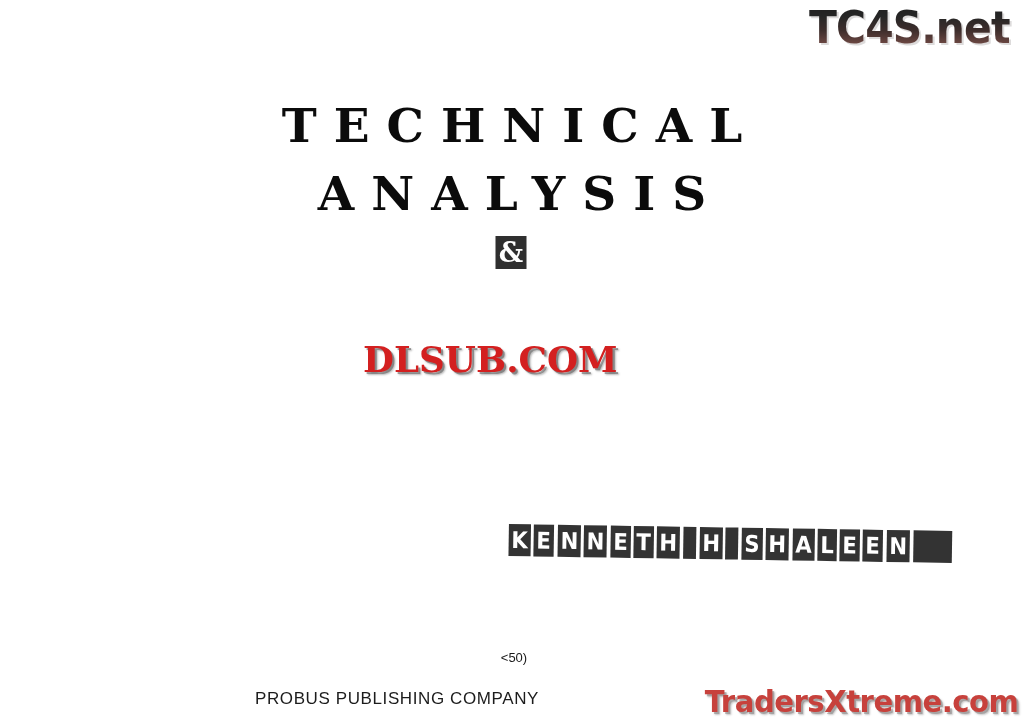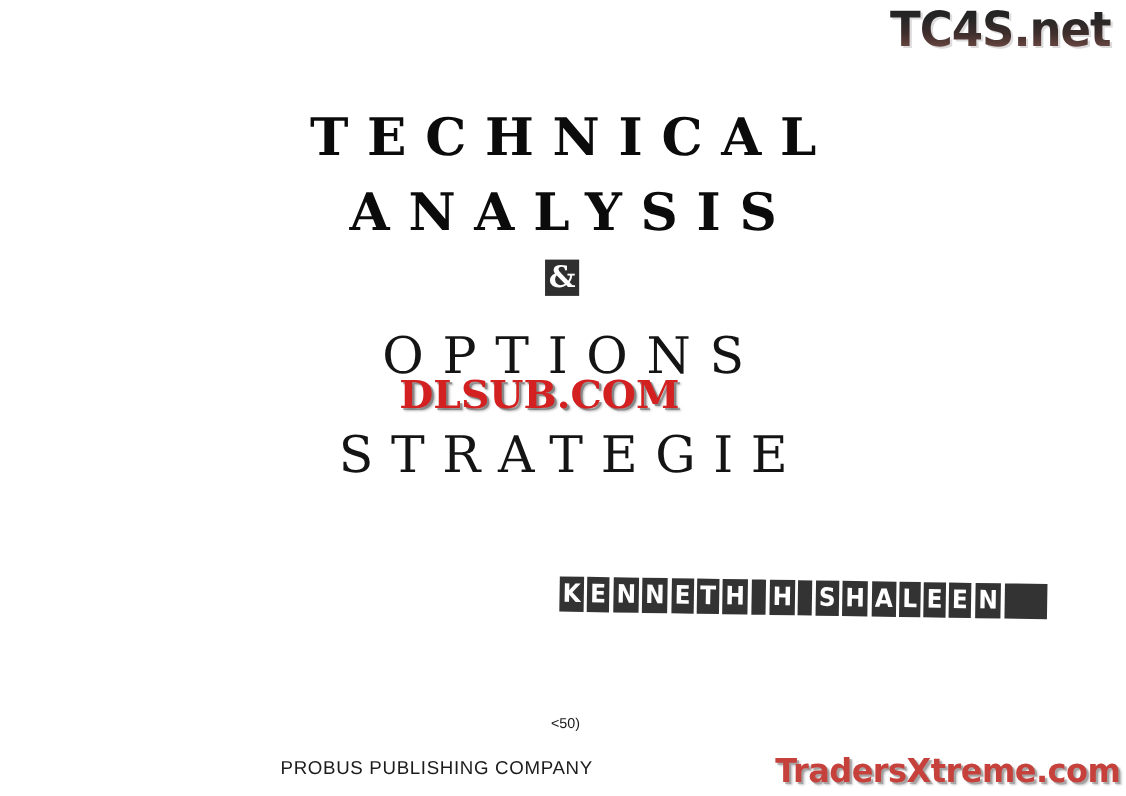--- a/index.html
+++ b/index.html
@@ -221,25 +221,23 @@
 
   <div id="tc4s-shadowlayer">TC4S.net</div>
   <div id="tc4s-watermark">TC4S.net</div>
 
   <div class="title-line" id="title-technical">TECHNICAL</div>
 
   <div class="title-line" id="title-analysis">ANALYSIS</div>
 
   <div id="title-ampersand">&amp;</div>
 
-  <div class="title-line" id="title-options">OPTIONS</div>
 
   <div id="dlsub-watermark">DLSUB.COM</div>
 
-  <div class="title-line" id="title-strategie">STRATEGIE</div>
 
   <div id="author-strip">
       <div class="author-tile">K</div>
       <div class="author-tile">E</div>
       <div class="author-tile">N</div>
       <div class="author-tile">N</div>
       <div class="author-tile">E</div>
       <div class="author-tile">T</div>
       <div class="author-tile">H</div>
       <div class="author-tile space-tile"></div>

